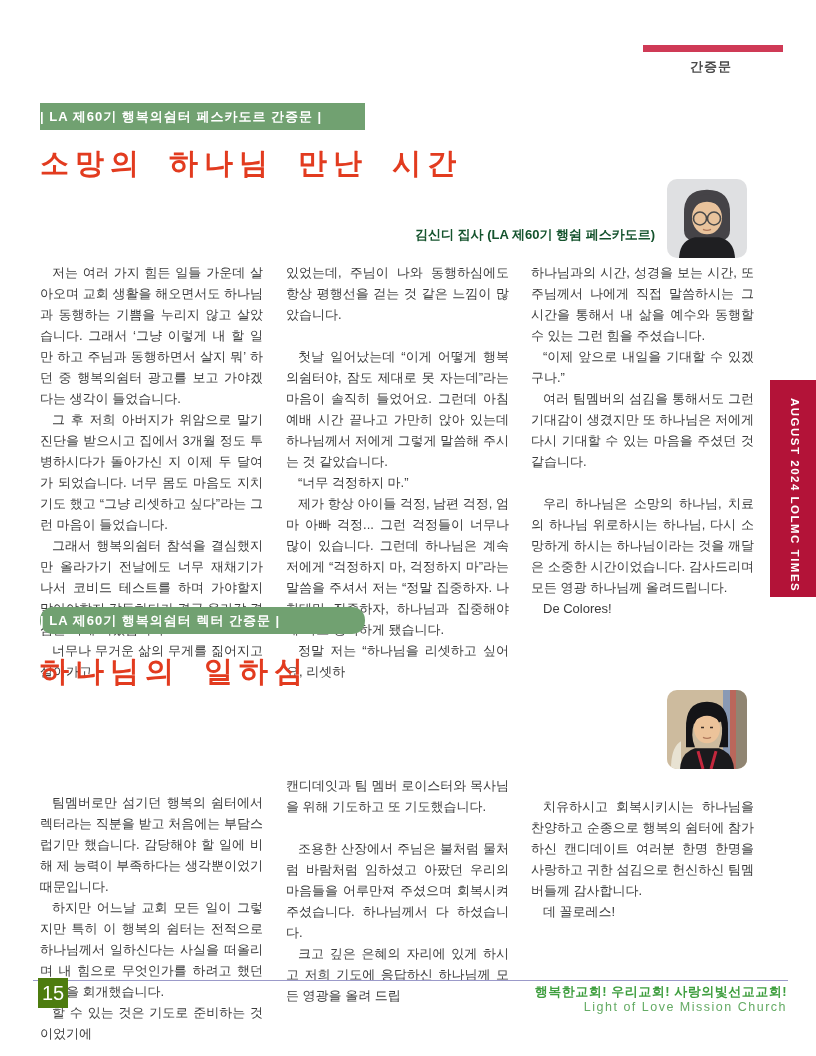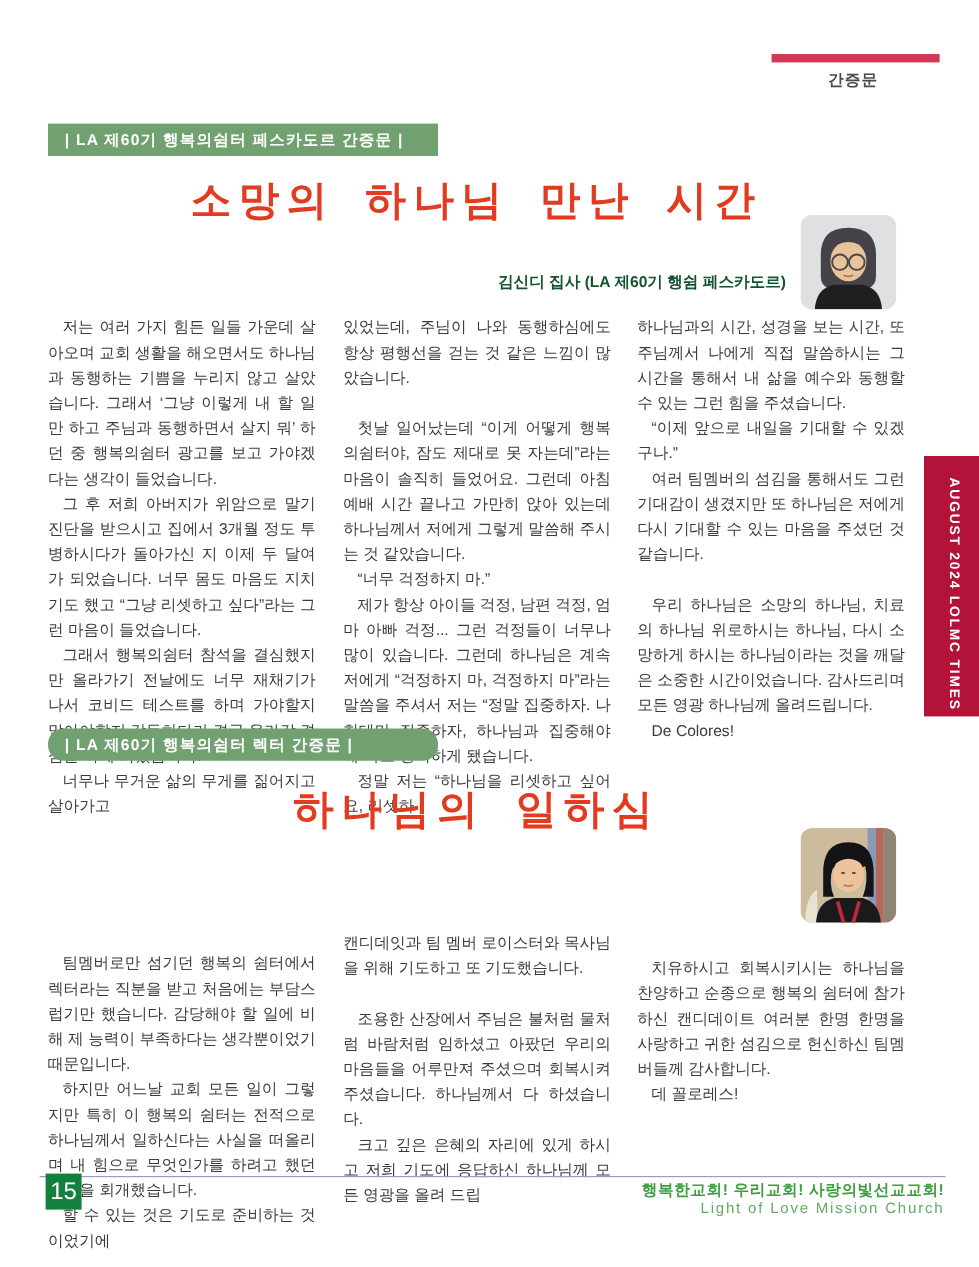--- a/index.html
+++ b/index.html
@@ -12,29 +12,29 @@
     color:#3b3b3b;
   }
   
   .corner-rule{position:absolute;left:643px;top:45px;width:140px;height:7px;background:#cf3a56;}
   .corner-label{position:absolute;left:690px;top:58px;font-size:13px;font-weight:bold;color:#4a4a4a;letter-spacing:1px;font-family:Liberation Mono, monospace;}
 
   
   .banner{
     position:absolute;left:40px;width:325px;height:27px;line-height:27px;
     background:#71a171;color:#ffffff;font-size:13px;font-weight:bold;
-    padding-left:14px;box-sizing:border-box;letter-spacing:1px;white-space:nowrap;
+    box-sizing:border-box;letter-spacing:1px;white-space:nowrap;
   }
   .banner1{top:103px;}
   .banner2{top:607px;border-radius:13px;}
 
   
   .title{
-    position:absolute;left:40px;width:714px;text-align:center;
-    font-size:34px;font-weight:bold;color:#e23b1f;
+    position:absolute;left:40px;width:714px;
+    font-size:29px;font-weight:bold;color:#e23b1f;
     letter-spacing:6px;word-spacing:10px;margin:0;
   }
   .title1{top:144px;}
   .title2{top:652px;}
 
   
   .byline{position:absolute;right:161px;font-size:13px;font-weight:bold;color:#14532d;white-space:nowrap;}
   .byline1{top:226px;}
   .byline2{top:739px;}
 
@@ -61,21 +61,21 @@
   .spine-text{
     position:absolute;left:31px;top:18px;white-space:nowrap;
     transform:rotate(90deg);transform-origin:left top;
     color:#ffffff;font-size:11.5px;font-weight:bold;letter-spacing:1.5px;
   }
 
   
   .footer-rule{position:absolute;left:33px;top:980px;width:755px;height:1px;background:#9b9ac9;}
   .page-number{
     position:absolute;left:38px;top:978px;width:30px;height:30px;
-    background:#15803d;color:#ffffff;font-size:20px;line-height:30px;text-align:center;
+    background:#4d7c0f;color:#ffffff;font-size:20px;line-height:30px;text-align:center;
   }
   .slogan-ko{position:absolute;right:29px;top:983px;font-size:13px;font-weight:bold;color:#3f9e3f;letter-spacing:0.5px;}
   .slogan-en{position:absolute;right:29px;top:1000px;font-size:12.5px;color:#64ab64;letter-spacing:1.5px;}
 </style>
 </head>
 <body>
 
 <div class="page">
 
   <div class="corner-rule"></div>

